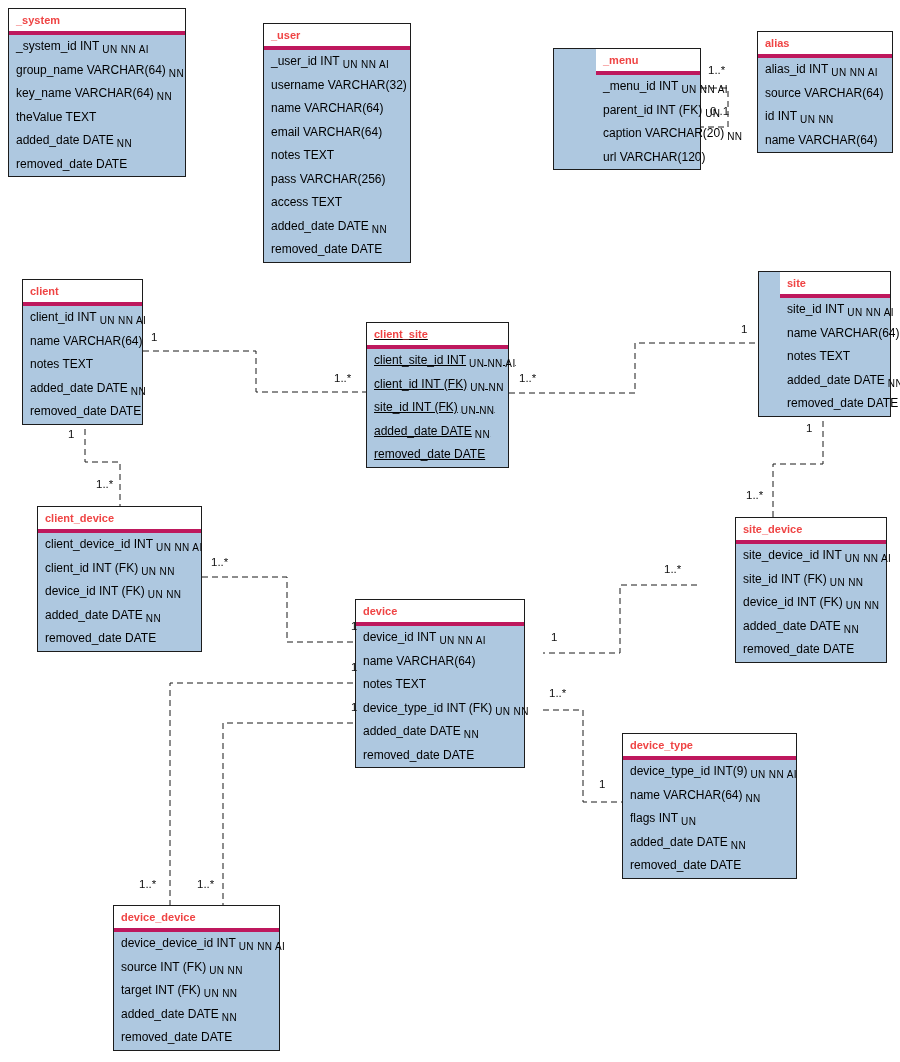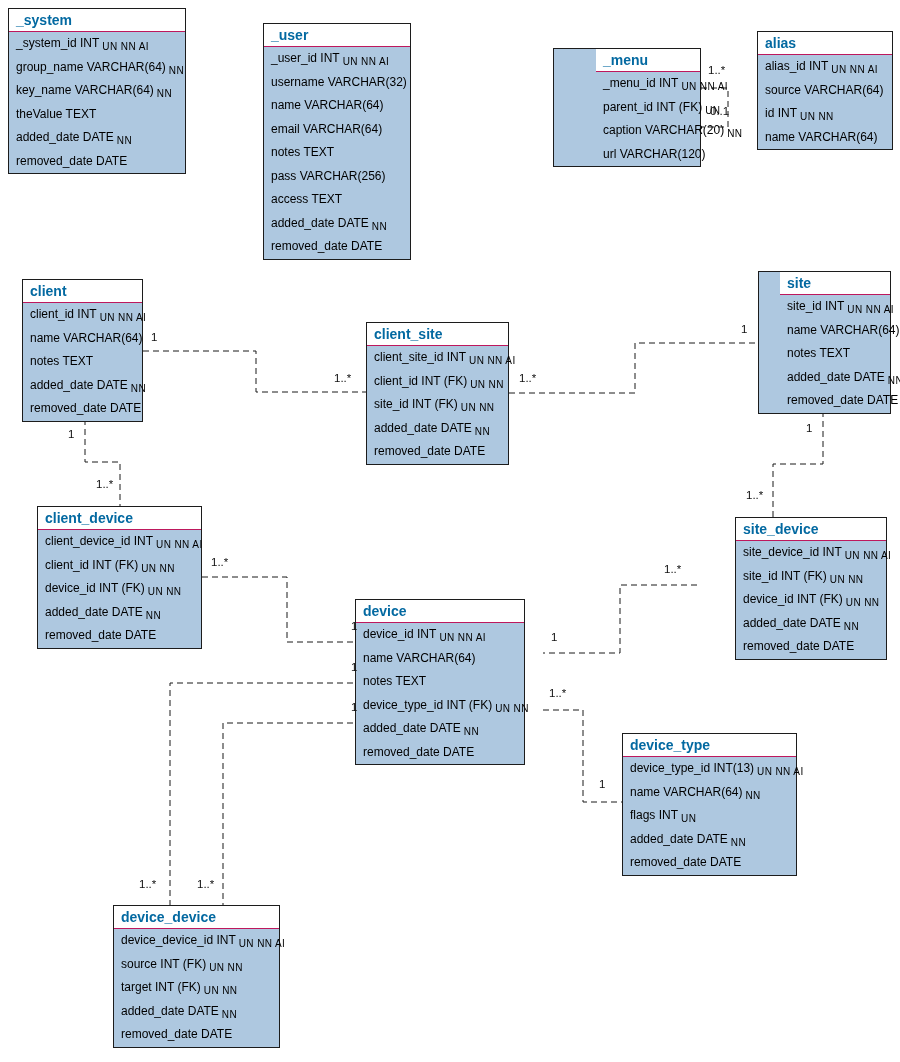--- a/index.html
+++ b/index.html
@@ -7,23 +7,23 @@
     position:relative; width:900px; height:1062px; background:#ffffff;
     font-family:"Liberation Sans", sans-serif; overflow:hidden;
   }
   #connector-layer { position:absolute; left:0; top:0; width:900px; height:1062px; }
   .connector { fill:none; stroke:#1a1a1a; stroke-width:1; stroke-dasharray:6 4; }
   .erd-table {
     position:absolute; border:1px solid #1c1c1c; background:#aec8e0;
     box-sizing:border-box;
   }
   .erd-header {
-    background:#ffffff; border-bottom:1px solid #be185d;
+    background:#ffffff; border-bottom:4px solid #be185d;
     height:22px; line-height:22px; padding:0 7px;
-    font-size:14px; font-weight:bold; color:#0369a1; white-space:nowrap;
+    font-size:11px; font-weight:bold; color:#ef4444; white-space:nowrap;
   }
   .erd-body { padding:0; }
   .erd-field {
     height:23.5px; line-height:23.5px; padding:0 7px;
     font-size:12px; color:#000; white-space:nowrap;
   }
   .field-flags {
     font-size:10px; position:relative; top:3px; margin-left:3px;
     letter-spacing:0.4px; color:#000;
   }
@@ -93,21 +93,21 @@
     <div class="erd-table" style="left: 22px; top: 279px; width: 121px;">
       <div class="erd-header">client</div>
       <div class="erd-body">
         <div class="erd-field"><span>client_id INT</span><span class="field-flags">UN NN AI</span></div>
         <div class="erd-field"><span>name VARCHAR(64)</span></div>
         <div class="erd-field"><span>notes TEXT</span></div>
         <div class="erd-field"><span>added_date DATE</span><span class="field-flags">NN</span></div>
         <div class="erd-field"><span>removed_date DATE</span></div>
       </div>
     </div>
-    <div class="erd-table" style="left: 366px; top: 322px; width: 143px;">
+    <div class="erd-table" style="left: 366px; top: 322px; width: 143px; text-decoration: underline;">
       <div class="erd-header">client_site</div>
       <div class="erd-body">
         <div class="erd-field"><span>client_site_id INT</span><span class="field-flags">UN NN AI</span></div>
         <div class="erd-field"><span>client_id INT (FK)</span><span class="field-flags">UN NN</span></div>
         <div class="erd-field"><span>site_id INT (FK)</span><span class="field-flags">UN NN</span></div>
         <div class="erd-field"><span>added_date DATE</span><span class="field-flags">NN</span></div>
         <div class="erd-field"><span>removed_date DATE</span></div>
       </div>
     </div>
     <div class="erd-table" style="left: 758px; top: 271px; width: 133px; padding-left: 21px;">
@@ -147,21 +147,21 @@
         <div class="erd-field"><span>name VARCHAR(64)</span></div>
         <div class="erd-field"><span>notes TEXT</span></div>
         <div class="erd-field"><span>device_type_id INT (FK)</span><span class="field-flags">UN NN</span></div>
         <div class="erd-field"><span>added_date DATE</span><span class="field-flags">NN</span></div>
         <div class="erd-field"><span>removed_date DATE</span></div>
       </div>
     </div>
     <div class="erd-table" style="left: 622px; top: 733px; width: 175px;">
       <div class="erd-header">device_type</div>
       <div class="erd-body">
-        <div class="erd-field"><span>device_type_id INT(13)</span><span class="field-flags">UN NN AI</span></div>
+        <div class="erd-field"><span>device_type_id INT(9)</span><span class="field-flags">UN NN AI</span></div>
         <div class="erd-field"><span>name VARCHAR(64)</span><span class="field-flags">NN</span></div>
         <div class="erd-field"><span>flags INT</span><span class="field-flags">UN</span></div>
         <div class="erd-field"><span>added_date DATE</span><span class="field-flags">NN</span></div>
         <div class="erd-field"><span>removed_date DATE</span></div>
       </div>
     </div>
     <div class="erd-table" style="left: 113px; top: 905px; width: 167px;">
       <div class="erd-header">device_device</div>
       <div class="erd-body">
         <div class="erd-field"><span>device_device_id INT</span><span class="field-flags">UN NN AI</span></div>

